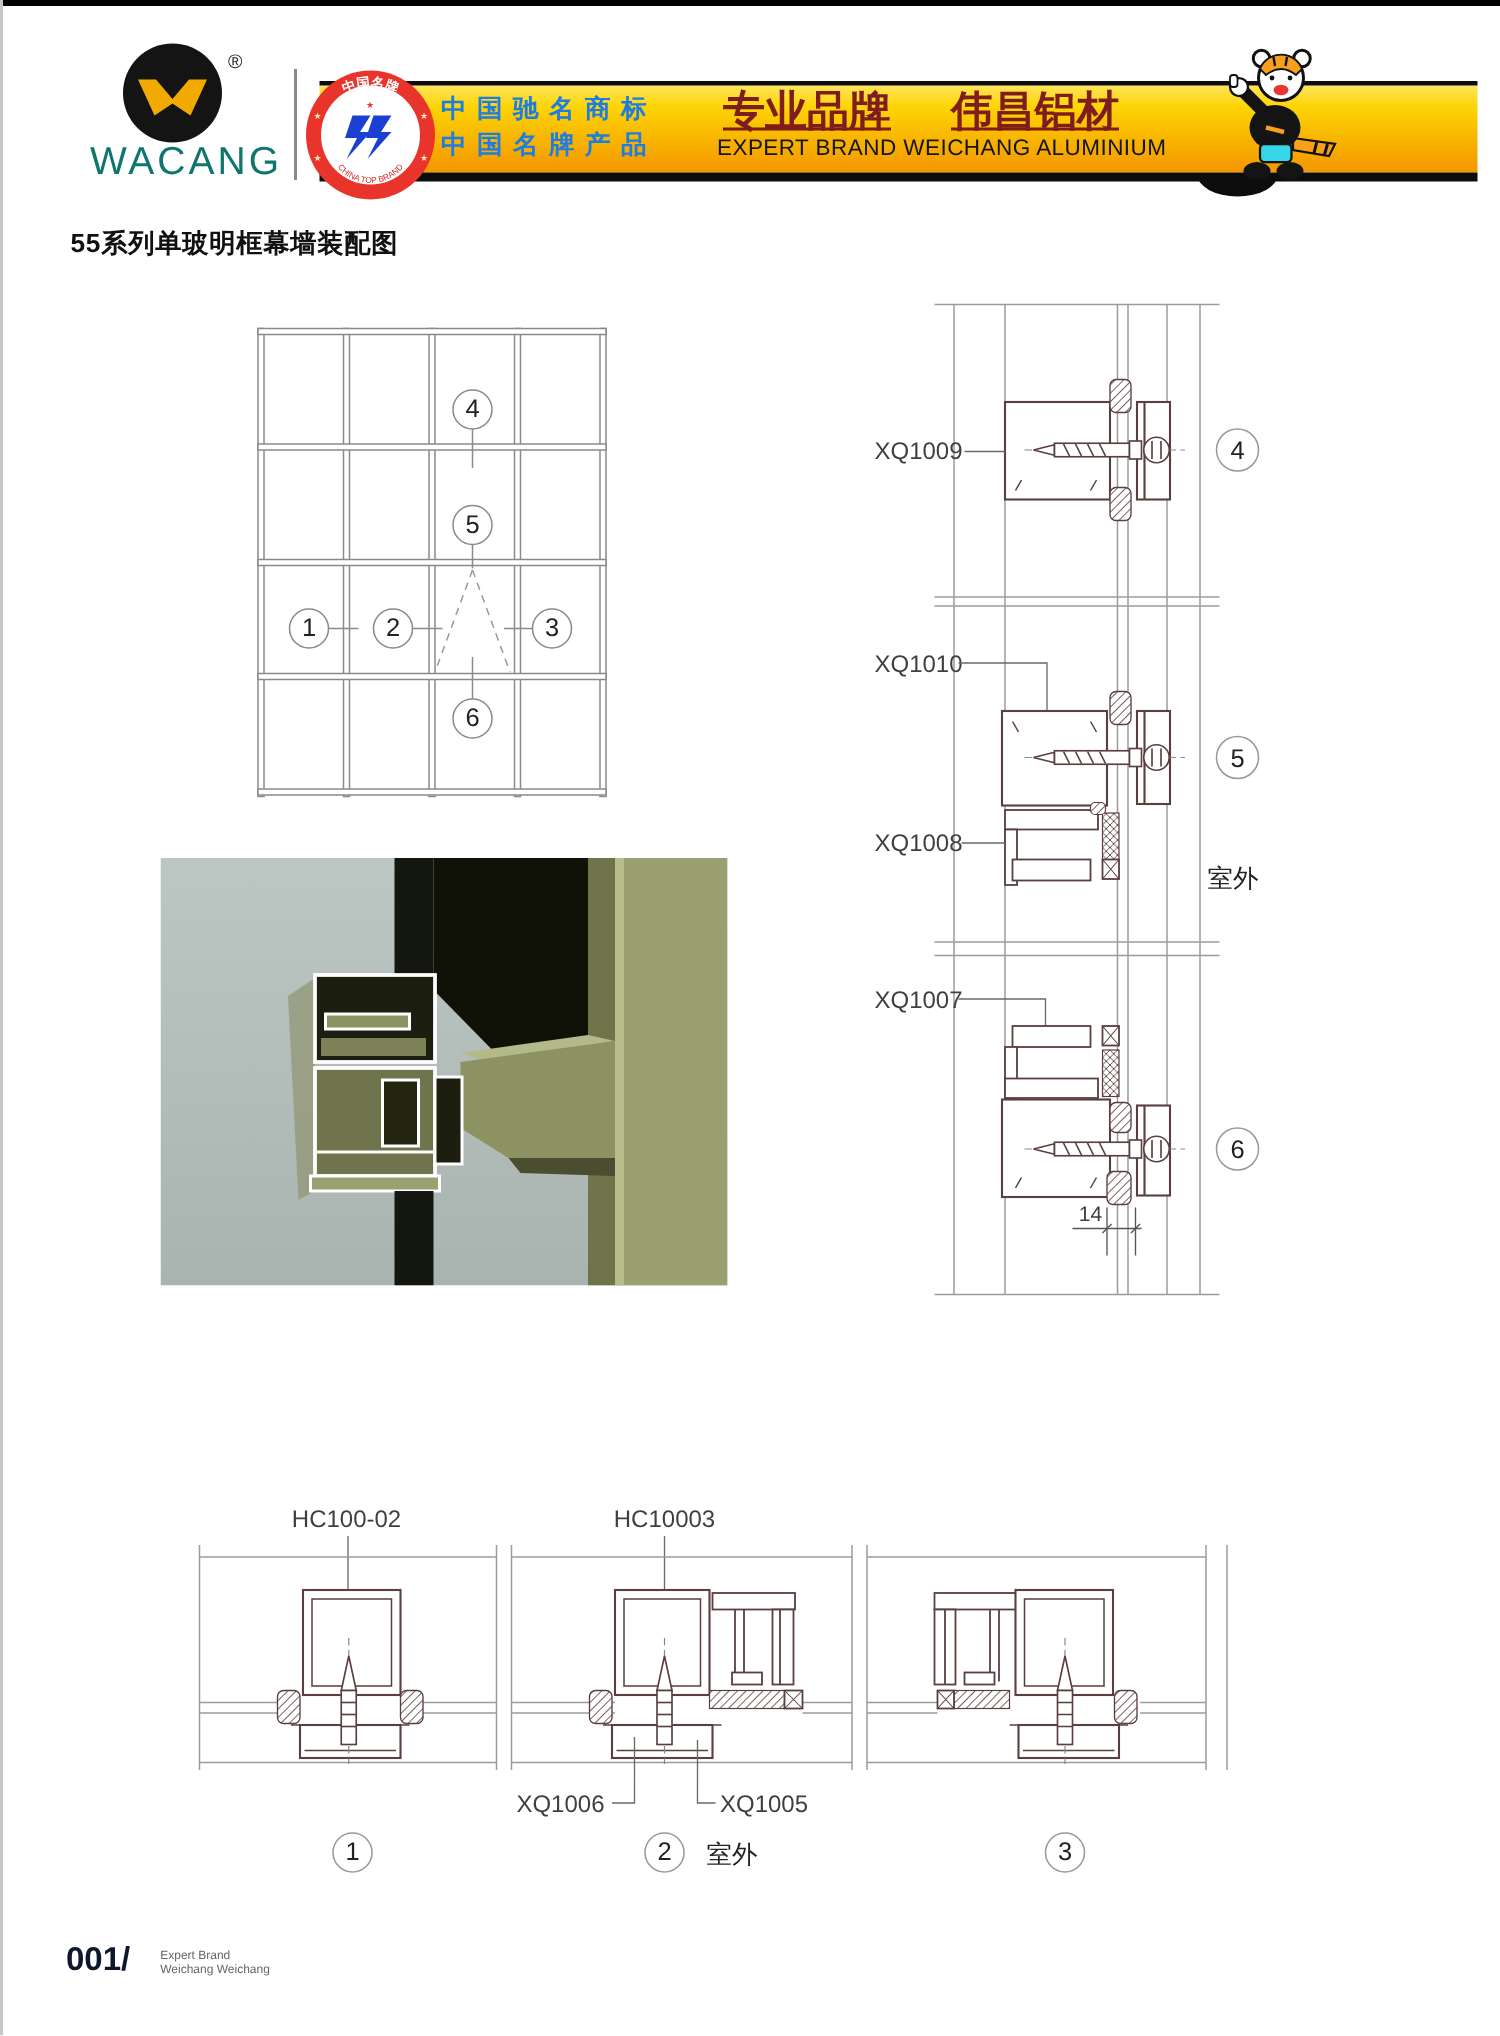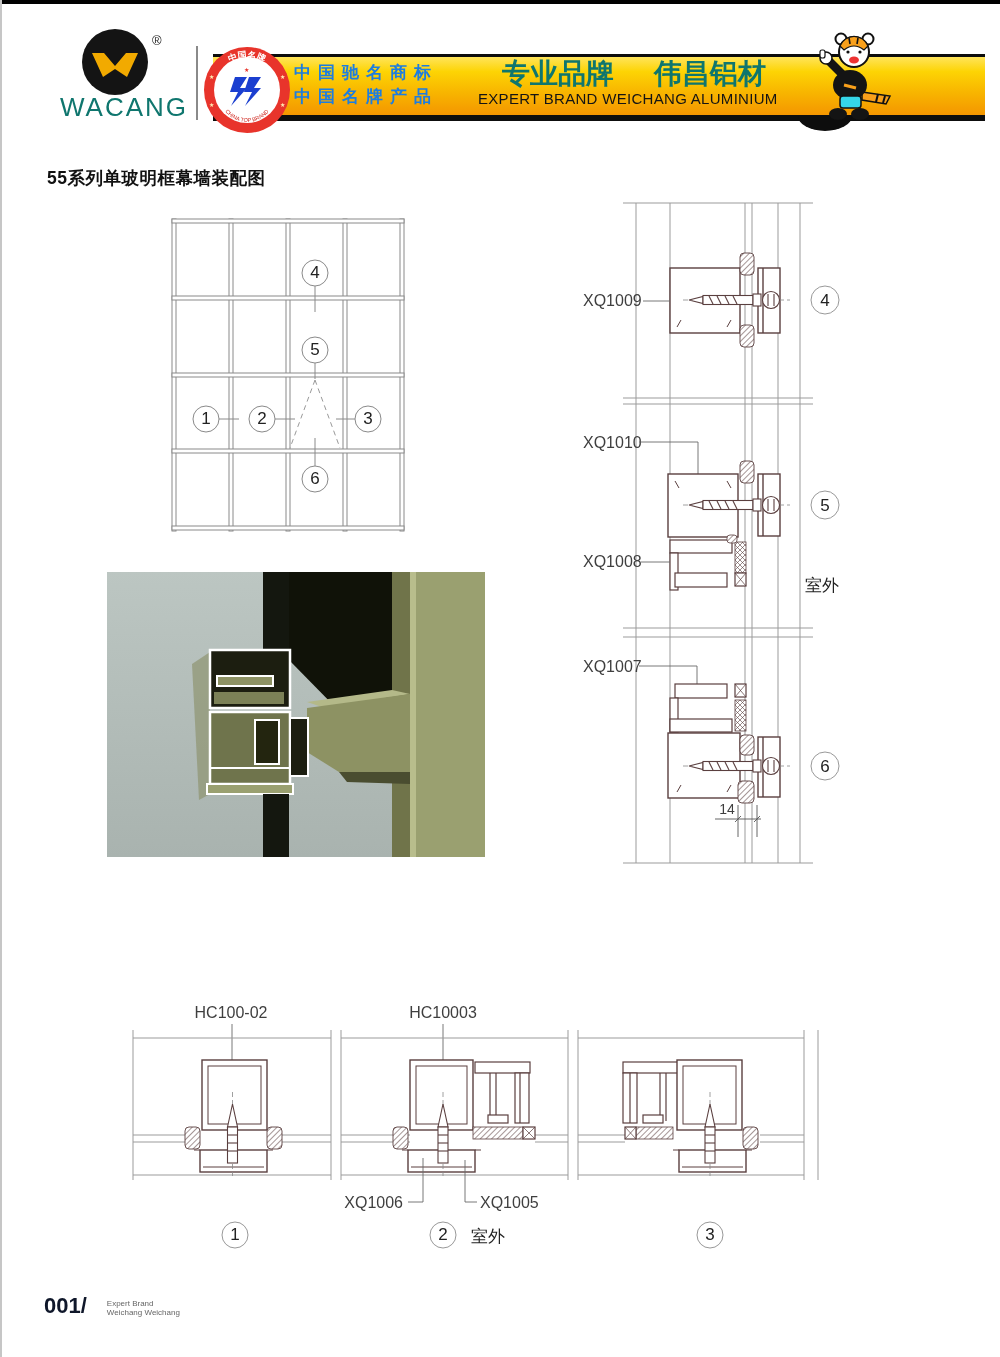--- a/index.html
+++ b/index.html
@@ -8,24 +8,24 @@
   .abs{position:absolute;}
   .topbar{left:0;top:0;width:1000px;height:4px;background:#000;}
   .leftbar{left:0;top:0;width:2px;height:1357px;background:#c6c6c6;}
   
   .wacang-text{left:48px;top:92px;width:152px;text-align:center;font-size:26px;font-weight:normal;letter-spacing:2px;color:#0f766e;}
   .divider{left:196px;top:46px;width:2px;height:74px;background:#8a8a8a;}
   .banner{left:213px;top:54px;width:772px;height:58px;border-top:3px solid #0d0d0d;border-bottom:6px solid #0d0d0d;
           background:linear-gradient(180deg,#ffe45a 0%,#fdd404 25%,#f8b600 60%,#f49600 100%);}
   .dip{left:798px;top:116px;width:54px;height:15px;background:#0d0d0d;border-radius:0 0 27px 27px/0 0 15px 15px;}
   .cred{left:294px;top:61px;line-height:24px;font-size:17px;font-weight:bold;color:#1d7de0;letter-spacing:7px;white-space:nowrap;}
-  .slogan-cn{left:502px;top:55px;font-size:28px;font-weight:900;color:#0f766e;white-space:nowrap;}
+  .slogan-cn{left:482px;top:55px;font-size:28px;font-weight:900;color:#7f1d1d;white-space:nowrap;text-decoration:underline;}
   .slogan-cn .gap{display:inline-block;width:40px;}
   .slogan-en{left:478px;top:90px;font-size:15px;font-weight:normal;color:#141414;letter-spacing:.3px;white-space:nowrap;}
-  .title{left:47px;top:150px;font-size:17.5px;font-weight:bold;color:#111;letter-spacing:.5px;margin-top:16px;}
+  .title{left:47px;top:150px;font-size:17.5px;font-weight:bold;color:#111;letter-spacing:.5px;}
   
   svg text{font-family:"Liberation Sans","DejaVu Sans",sans-serif;}
   .lbl{font-size:16px;fill:#3f3f3f;}
   .num{font-size:17px;fill:#222;}
   .cjk{font-size:17px;fill:#222;}
   .dim{font-size:14px;fill:#3f3f3f;}
   
   .footer{left:44px;top:1295px;display:flex;align-items:flex-start;}
   .pgnum{font-size:22px;font-weight:bold;color:#0f172a;line-height:22px;}
   .fbrand{margin-left:20px;padding-top:4px;font-size:8px;line-height:9px;color:#666;}

